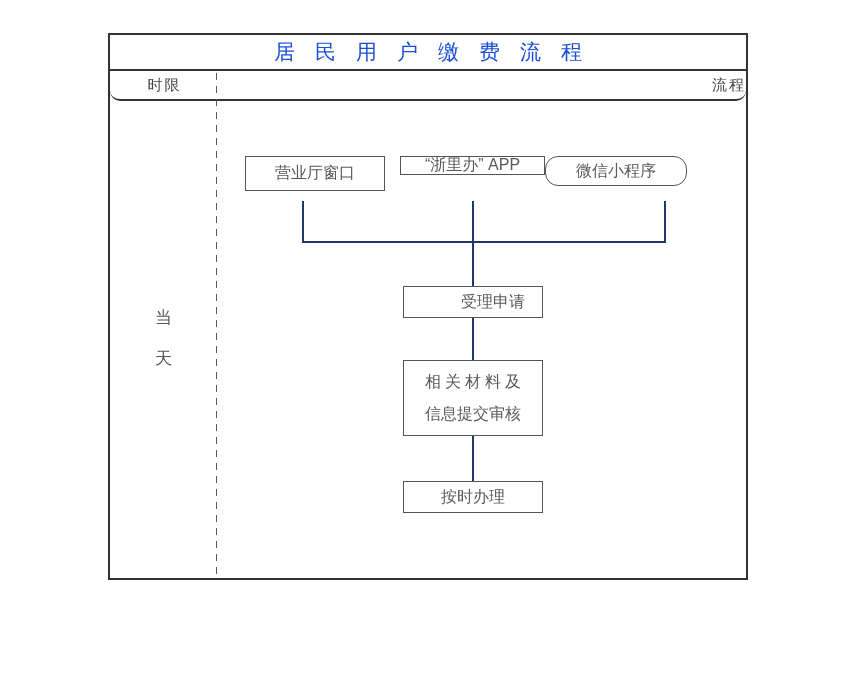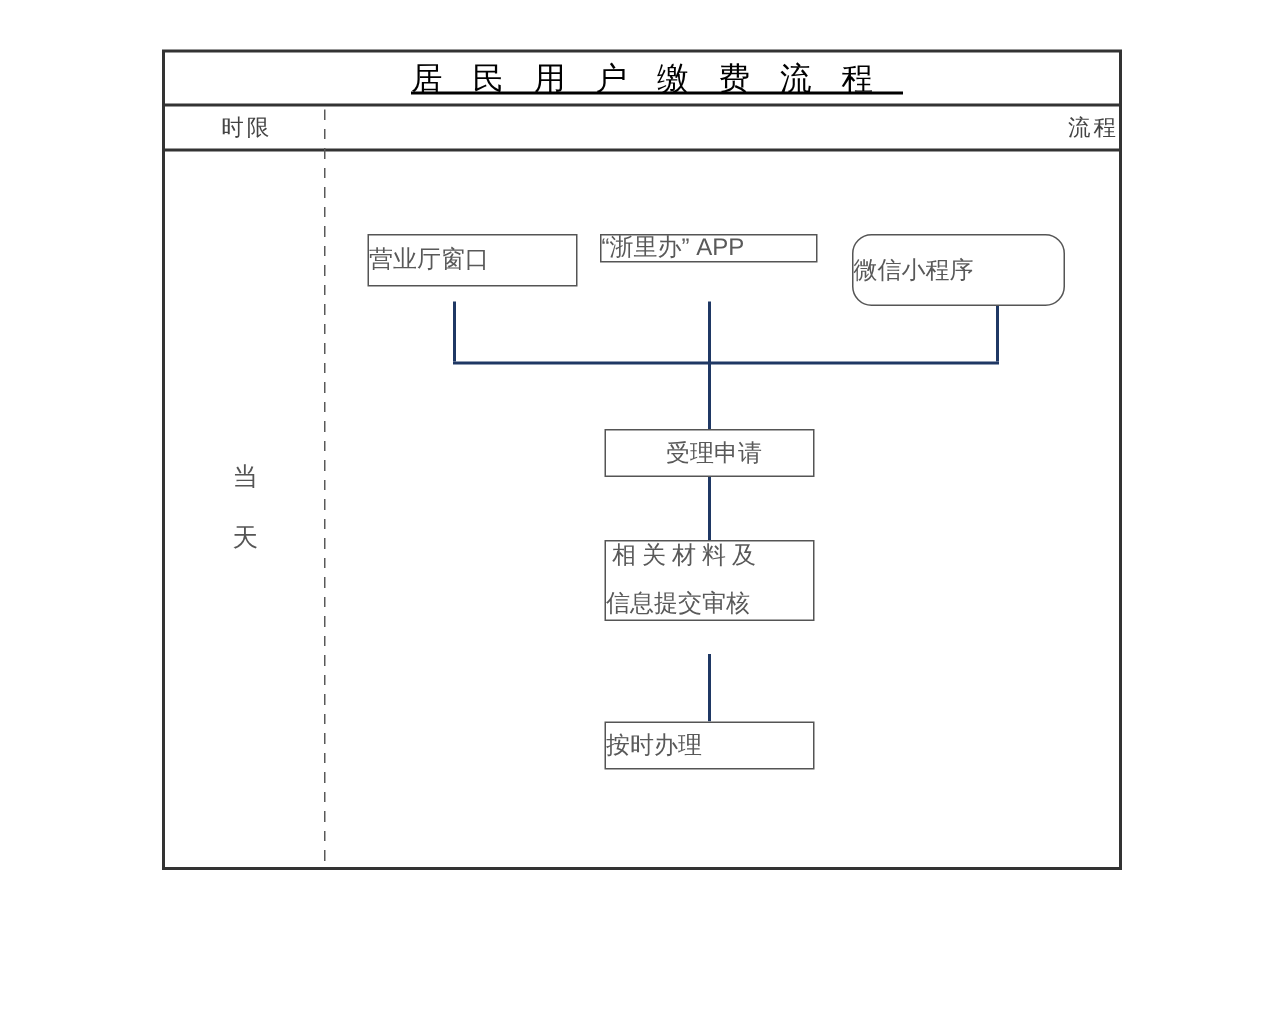--- a/index.html
+++ b/index.html
@@ -20,31 +20,31 @@
     background: #ffffff;
   }
 
   .title-row {
     height: 36px;
     border-bottom: 2px solid #333333;
     display: flex; align-items: center; justify-content: center;
   }
   .title-text {
     font-size: 21px;
-    color: #000000;
+    color: #1d4ed8;
     letter-spacing: 20px;
     padding-left: 20px; 
     white-space: nowrap;
-    text-decoration: underline;
   }
 
   .header-row {
     height: 30px;
     border-bottom: 2px solid #333333;
     display: flex;
+    border-radius: 10px;
   }
   .header-cell-left {
     width: 107px;
     display: flex; align-items: center; justify-content: center;
   }
   .header-cell-right {
     flex: 1;
     display: flex; align-items: center; justify-content: flex-end;
   }
   .header-label {
@@ -75,30 +75,30 @@
   }
 
   
   .flow-area { position: relative; flex: 1; }
 
   .fbox {
     position: absolute;
     border: 1.5px solid #555555;
     background: #ffffff;
     display: flex; flex-direction: column;
-    justify-content: center;
+    align-items: center; justify-content: center;
     font-size: 16px; color: #595959;
     white-space: nowrap;
     z-index: 2;
   }
   .box-channel-1 { left: 28px;  top: 55px;  width: 140px; height: 35px; }
   .box-channel-2 { left: 183px; top: 55px;  width: 145px; height: 19px; }
-  .box-channel-3 { left: 351px; top: 55px;  width: 142px; height: 48px; border-radius: 13px; }
+  .box-channel-3 { left: 328px; top: 55px;  width: 142px; height: 30px; border-radius: 13px; }
   .box-accept    { left: 186px; top: 185px; width: 140px; height: 32px; padding-left: 40px; }
-  .box-review    { left: 186px; top: 259px; width: 140px; height: 54px; }
+  .box-review    { left: 186px; top: 259px; width: 140px; height: 76px; }
   .box-process   { left: 186px; top: 380px; width: 140px; height: 32px; }
   .review-line { line-height: 32px; }
   .review-line-1 { letter-spacing: 4px; padding-left: 4px; }
 
   .connector { position: absolute; background: #1f3864; z-index: 1; }
   .drop-left   { left: 85px;  top: 100px; width: 2px; height: 40px; }
   .drop-mid    { left: 255px; top: 100px; width: 2px; height: 85px; }
   .drop-right  { left: 447px; top: 100px; width: 2px; height: 40px; }
   .bus         { left: 85px;  top: 140px; width: 364px; height: 2px; }
   .seg-accept-review  { left: 255px; top: 217px; width: 2px; height: 42px; }

